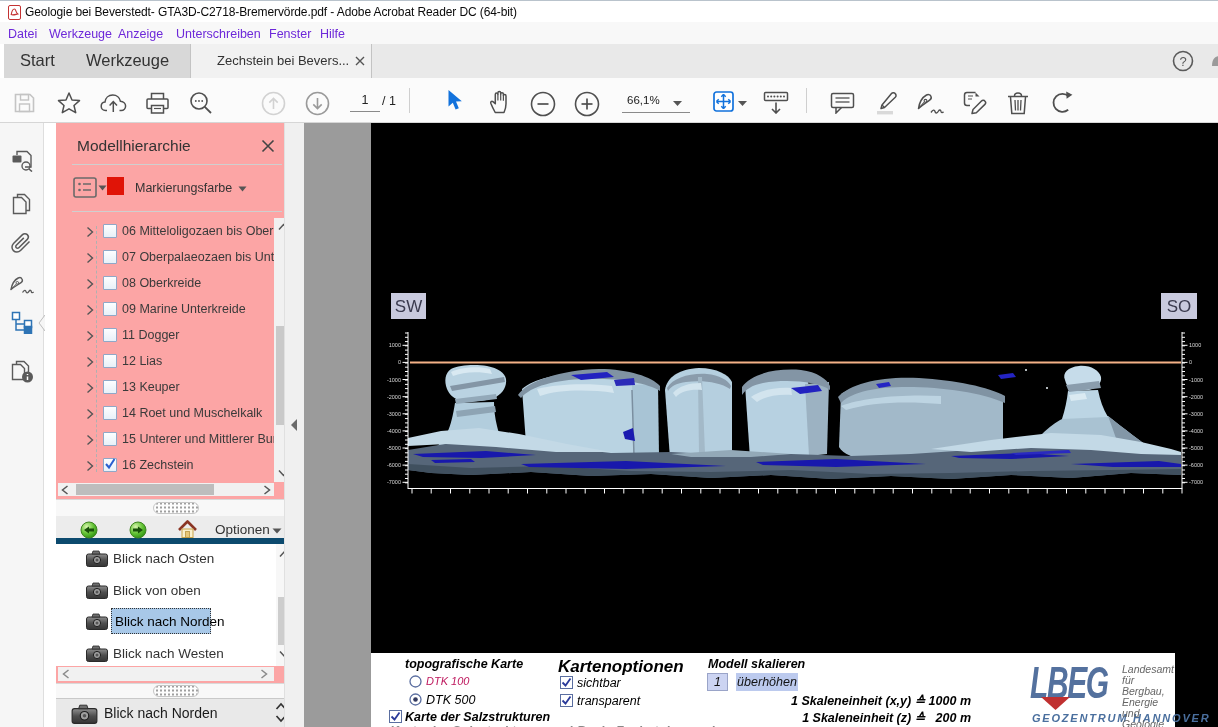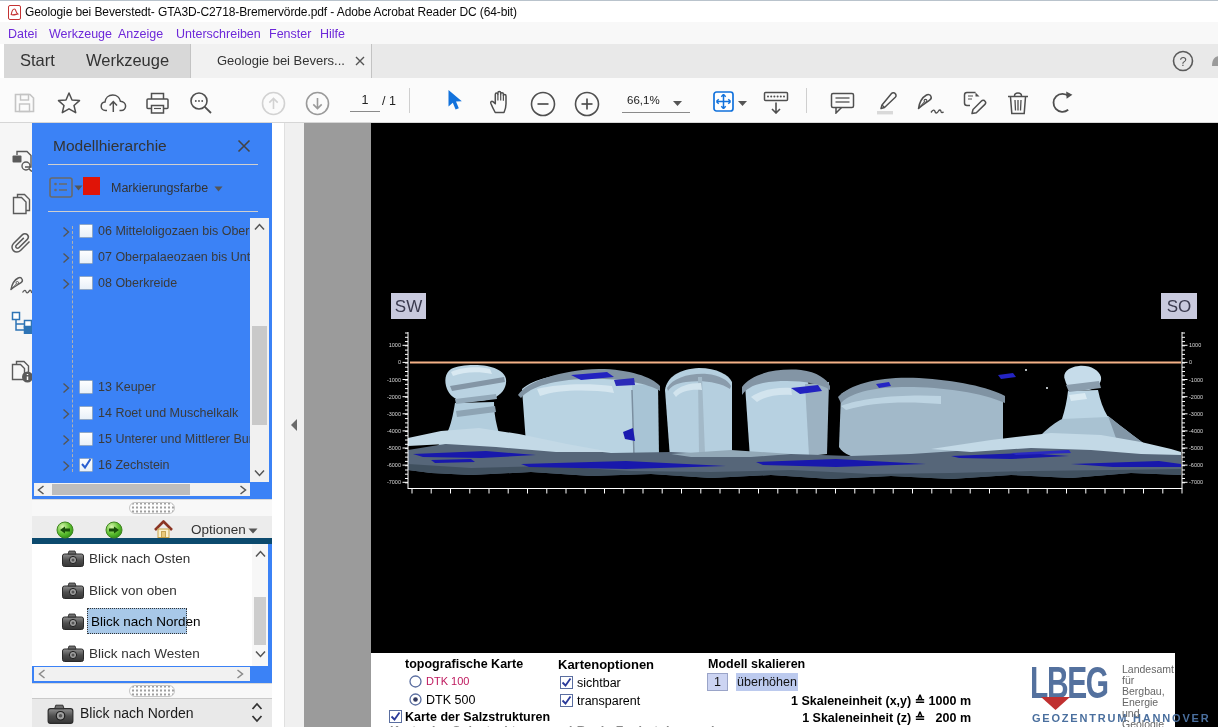--- a/index.html
+++ b/index.html
@@ -23,26 +23,26 @@
     border-left:1px solid #c3c3c3; border-right:1px solid #c3c3c3; }
   #activetabtext { left:26px; top:9px; font-size:13px; color:#333; }
   
   #toolbar { left:0; top:78px; width:1218px; height:45px; background:#fbfbfb;
     border-bottom:1px solid #d6d6d6; }
   .tsep { top:10px; width:1px; height:25px; background:#cfcfcf; }
   
   #content { left:0; top:123px; width:1218px; height:604px; }
   #sidebar { left:0; top:0; width:44px; height:604px; background:#f6f6f6;
     border-right:1px solid #dedede; }
-  #panel { left:32px; top:0; width:240px; height:604px; background:#3b82f6; }
+  #panel { left:56px; top:0; width:240px; height:604px; background:#fca5a5; }
   #strip { left:284px; top:0; width:20px; height:604px; background:#f0f0f0;
     border-left:1px solid #e0e0e0; }
   #graycanvas { left:304px; top:0; width:67px; height:604px; background:#9b9b9b; }
   #page { left:371px; top:0; width:847px; height:604px; background:#000; }
-  #pagewhite { left:0; top:530px; width:804px; height:74px; background:#fff; }
+  #pagewhite { left:0; top:530px; width:804px; height:74px; background:#fff;font-style:italic; }
   .pill { width:46px; height:12px; border:1px solid #c6c6c6; border-radius:7px;
     background-color:#fdfdfd;
     background-image:radial-gradient(#9f9f9f 0.8px, transparent 1.1px);
     background-size:4px 4px; background-position:5px 2.5px; }
   .vtext { font-size:13.5px; color:#333; }
   .trow { position:absolute; left:0; width:218px; height:26px; }
   .tchev { position:absolute; left:30px; top:8px; }
   .tbox { position:absolute; left:47px; top:6px; width:14px; height:14px;
     border:1px solid #8fa8c8; border-radius:1px;
     background:linear-gradient(#fdfeff,#e8f0f8); }
@@ -70,21 +70,21 @@
     <span class="abs menuitem" style="left:118px">Anzeige</span>
     <span class="abs menuitem" style="left:176px">Unterschreiben</span>
     <span class="abs menuitem" style="left:269px">Fenster</span>
     <span class="abs menuitem" style="left:320px">Hilfe</span>
   </div>
   <div class="abs" id="tabbar">
     <div class="abs" id="tabbarleft"></div>
     <span class="abs tabtext" style="left:16px">Start</span>
     <span class="abs tabtext" style="left:82px">Werkzeuge</span>
     <div class="abs" id="activetab">
-      <span class="abs" id="activetabtext">Geologie bei Bevers...</span>
+      <span class="abs" id="activetabtext">Zechstein bei Bevers...</span>
       <svg class="abs" style="left:164px;top:12px" width="10" height="10" viewBox="0 0 10 10">
         <path d="M1 1 L9 9 M9 1 L1 9" stroke="#555" stroke-width="1.4"></path>
       </svg>
     </div>
     <svg class="abs" style="left:1168px;top:50px;top:6px" width="22" height="22" viewBox="0 0 22 22">
       <circle cx="11" cy="11" r="9.5" fill="none" stroke="#5a5a5a" stroke-width="1.6"></circle>
       <text x="11" y="15.5" font-size="13" fill="#5a5a5a" text-anchor="middle" font-family="Liberation Sans">?</text>
     </svg>
     <svg class="abs" style="left:1206px;top:6px" width="12" height="20" viewBox="0 0 12 20">
       <path d="M2 16 C2 8 6 6 10 6 L12 6 L12 16 Z" fill="#9a9a9a"></path>
@@ -305,20 +305,41 @@
             </svg>
           <div class="tbox"></div>
           <span class="tlab">07 Oberpalaeozaen bis Unteres</span>
         </div>
         <div class="trow" style="top:52px">
           <svg class="tchev" width="8" height="12" viewBox="0 0 8 12">
               <path d="M1.5 1.5 L6.5 6 L1.5 10.5" fill="none" stroke="#555" stroke-width="1.4"></path>
             </svg>
           <div class="tbox"></div>
           <span class="tlab">08 Oberkreide</span>
+        </div>
+        <div class="trow" style="top:78px">
+          <svg class="tchev" width="8" height="12" viewBox="0 0 8 12">
+              <path d="M1.5 1.5 L6.5 6 L1.5 10.5" fill="none" stroke="#555" stroke-width="1.4"></path>
+            </svg>
+          <div class="tbox"></div>
+          <span class="tlab">09 Marine Unterkreide</span>
+        </div>
+        <div class="trow" style="top:104px">
+          <svg class="tchev" width="8" height="12" viewBox="0 0 8 12">
+              <path d="M1.5 1.5 L6.5 6 L1.5 10.5" fill="none" stroke="#555" stroke-width="1.4"></path>
+            </svg>
+          <div class="tbox"></div>
+          <span class="tlab">11 Dogger</span>
+        </div>
+        <div class="trow" style="top:130px">
+          <svg class="tchev" width="8" height="12" viewBox="0 0 8 12">
+              <path d="M1.5 1.5 L6.5 6 L1.5 10.5" fill="none" stroke="#555" stroke-width="1.4"></path>
+            </svg>
+          <div class="tbox"></div>
+          <span class="tlab">12 Lias</span>
         </div>
         <div class="trow" style="top:156px">
           <svg class="tchev" width="8" height="12" viewBox="0 0 8 12">
               <path d="M1.5 1.5 L6.5 6 L1.5 10.5" fill="none" stroke="#555" stroke-width="1.4"></path>
             </svg>
           <div class="tbox"></div>
           <span class="tlab">13 Keuper</span>
         </div>
         <div class="trow" style="top:182px">
           <svg class="tchev" width="8" height="12" viewBox="0 0 8 12">
@@ -700,21 +721,21 @@
         <span class="abs bold" style="left:34px;top:4px;font-size:12.5px;color:#000">topografische Karte</span>
         <svg class="abs" style="left:38px;top:22px" width="13" height="13" viewBox="0 0 13 13">
           <circle cx="6.5" cy="6.5" r="5.5" fill="#fff" stroke="#5a6ea0" stroke-width="1.3"></circle>
         </svg>
         <span class="abs" style="left:55px;top:22px;font-size:11px;color:#be185d">DTK 100</span>
         <svg class="abs" style="left:38px;top:40px" width="13" height="13" viewBox="0 0 13 13">
           <circle cx="6.5" cy="6.5" r="5.5" fill="#fff" stroke="#5a6ea0" stroke-width="1.3"></circle>
           <circle cx="6.5" cy="6.5" r="2.3" fill="#333a60"></circle>
         </svg>
         <span class="abs" style="left:55px;top:40px;font-size:12.5px;color:#000">DTK 500</span>
-        <span class="abs bold" style="left:187px;top:4px;font-size:13px;color:#000">Kartenoptionen</span>
+        <span class="abs bold" style="left:187px;top:4px;font-size:17px;color:#000">Kartenoptionen</span>
         <svg class="abs" style="left:189px;top:23px" width="13" height="13" viewBox="0 0 13 13">
           <rect x="0.5" y="0.5" width="12" height="12" fill="#fff" stroke="#5a6ea0"></rect>
           <path d="M2.5 6.5 L5.5 9.5 L10.5 2.5" fill="none" stroke="#2a3a9a" stroke-width="1.8"></path>
         </svg>
         <span class="abs" style="left:206px;top:23px;font-size:12.5px;color:#000">sichtbar</span>
         <svg class="abs" style="left:189px;top:41px" width="13" height="13" viewBox="0 0 13 13">
           <rect x="0.5" y="0.5" width="12" height="12" fill="#fff" stroke="#5a6ea0"></rect>
           <path d="M2.5 6.5 L5.5 9.5 L10.5 2.5" fill="none" stroke="#2a3a9a" stroke-width="1.8"></path>
         </svg>
         <span class="abs" style="left:206px;top:41px;font-size:12.5px;color:#000">transparent</span>

